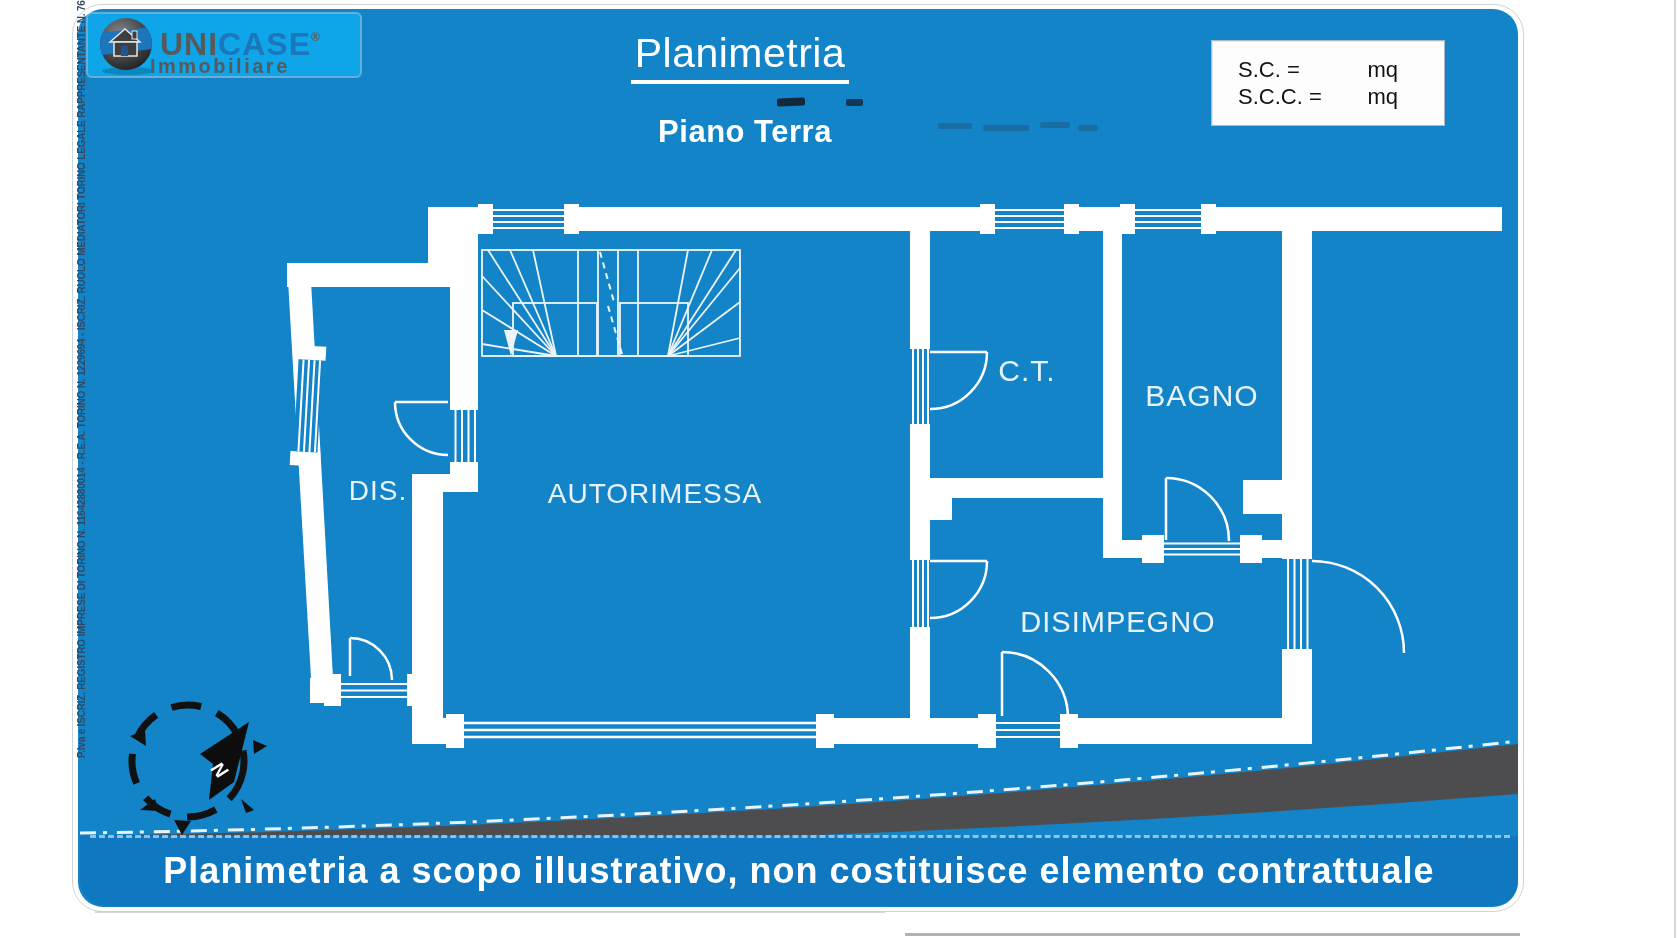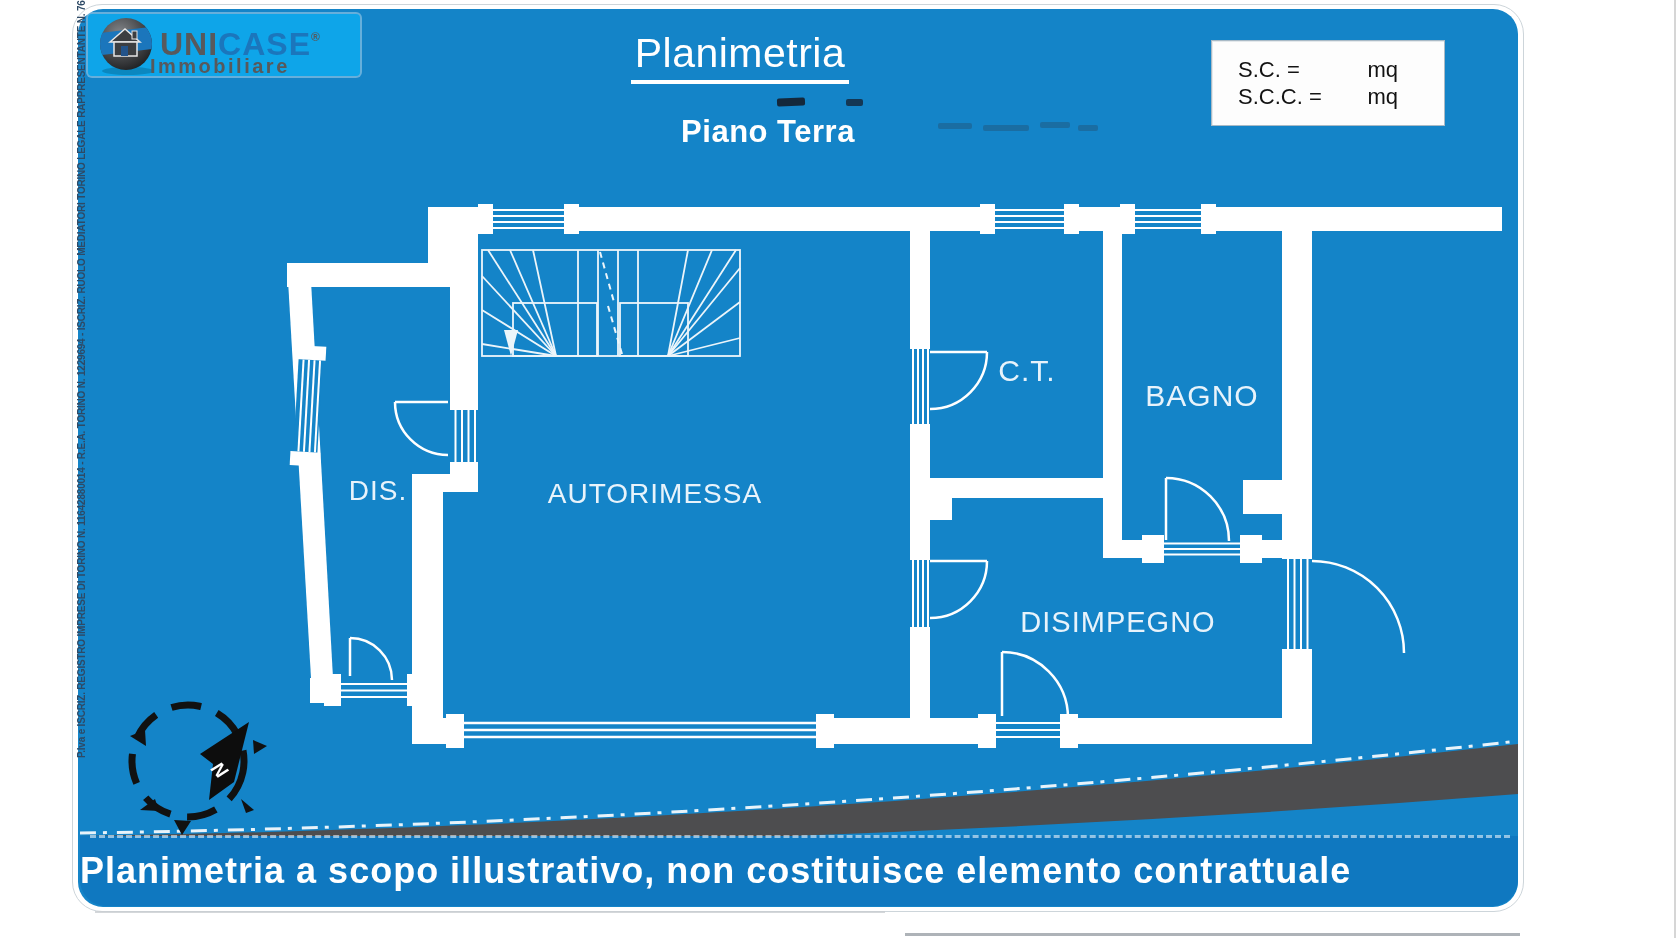--- a/index.html
+++ b/index.html
@@ -12,21 +12,21 @@
           background:#1484c8; border-radius:25px; overflow:hidden; }
 
   
   .logo-box { position:absolute; left:88px; top:14px; width:272px; height:62px;
               background:#0ea5e9; border-radius:4px; box-shadow:0 0 0 2px rgba(255,255,255,.35); }
 
   
   .title-wrap { position:absolute; left:490px; top:30px; width:500px; text-align:center; }
   .title-wrap span { display:inline-block; color:#fff; font-size:41px; font-weight:normal;
                      border-bottom:4px solid #fff; padding:0 4px 3px 4px; letter-spacing:.5px; }
-  .subtitle { position:absolute; left:618px; top:114px; width:300px; text-align:center;
+  .subtitle { position:absolute; left:595px; top:114px; width:300px; text-align:center;
               color:#fff; font-size:31px; font-weight:bold; letter-spacing:.5px; }
 
   
   .smudge { position:absolute; background:#141722; border-radius:2px; }
   .faint  { position:absolute; background:#2a3340; opacity:.28; border-radius:2px; }
 
   
   .area-box { position:absolute; left:1211px; top:40px; width:234px; height:86px;
               background:#fdfdfd; border:1px solid #a9bac6;
               box-shadow:inset 1px 1px 0 #e4e9ec; padding:15px 46px 0 26px;
@@ -35,21 +35,21 @@
 
   
   .side-note { position:absolute; left:76px; top:758px; width:668px; height:13px;
                transform:rotate(-90deg); transform-origin:0 0;
                font-size:10px; font-weight:bold; letter-spacing:-0.2px;
                color:#2e4a66; white-space:nowrap; }
 
   
   .banner { position:absolute; left:80px; top:836px; width:1438px; height:70px;
             background:#0f78c0; border-radius:0 0 26px 26px;
-            display:flex; align-items:center; }
+            display:flex; align-items:center; justify-content:center; }
   .banner span { color:#fff; font-size:36px; font-weight:bold; letter-spacing:1px; }
   .banner-top-speckle { position:absolute; left:90px; top:835px; width:1420px; height:0;
             border-top:3px dashed rgba(255,255,255,.55); }
 
   .artifact-line-1 { position:absolute; left:95px; top:911px; width:790px; height:2px; background:#c9cdd1; opacity:.8; }
   .artifact-line-2 { position:absolute; left:905px; top:933px; width:615px; height:3px; background:#9aa0a6; opacity:.8; }
   .artifact-line-3 { position:absolute; left:1674px; top:0; width:2px; height:938px; background:#d6d6d6; }
 
   svg text { font-family:"Liberation Sans", sans-serif; }
   .room-lbl { fill:#e8f3fb; letter-spacing:1px; }

